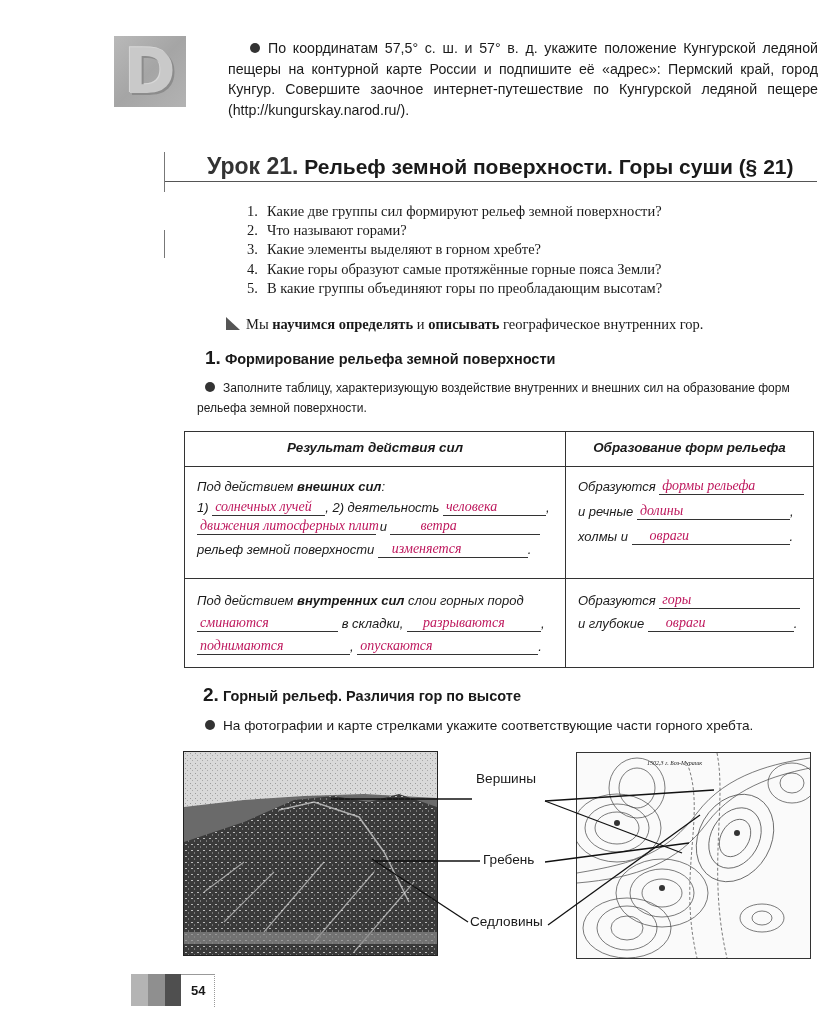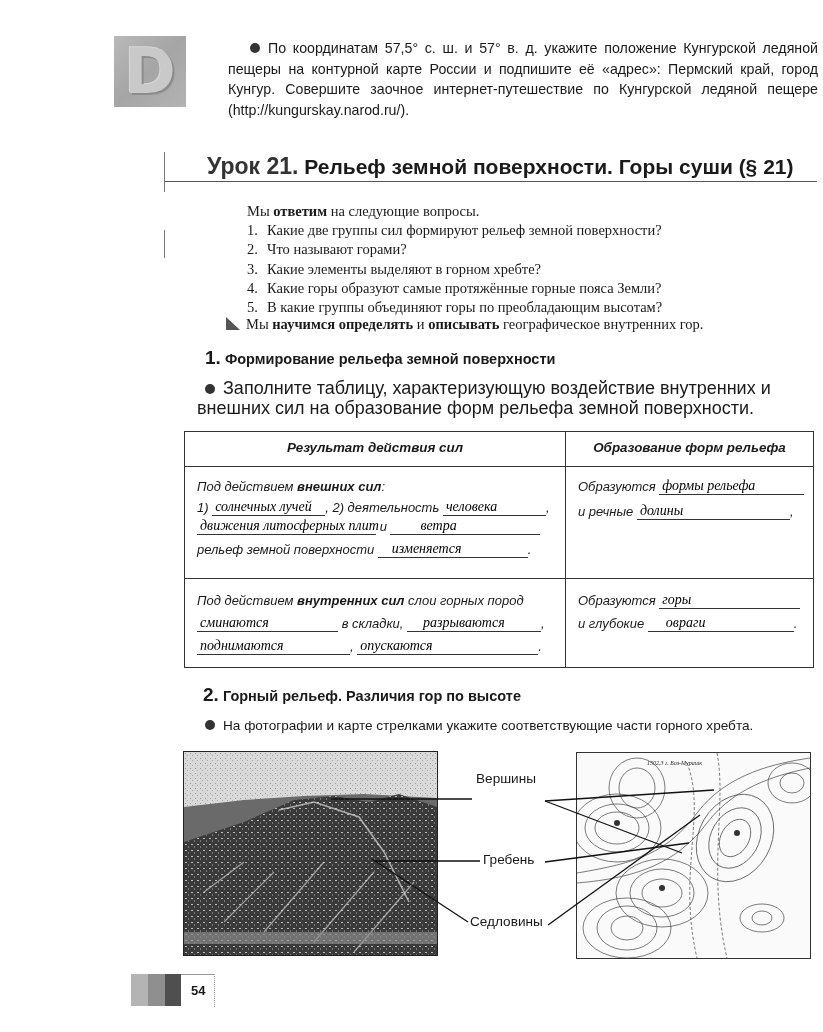--- a/index.html
+++ b/index.html
@@ -37,33 +37,33 @@
   }
   .questions ol { margin: 0; padding: 0; list-style: none; }
   .questions li { white-space: nowrap; }
   .questions .qn { display: inline-block; width: 20px; }
   .learn-line { left: 226px; top: 316px; font-family: "Liberation Serif", serif; font-size: 14.5px; white-space: nowrap; }
   .learn-icon { display: inline-block; width: 0; height: 0; border-left: 14px solid #555; border-top: 13px solid transparent; margin-right: 6px; vertical-align: -1px; }
 
   .sec-heading { font-size: 14.5px; font-weight: bold; white-space: nowrap; }
   .sec-heading .n { font-size: 19px; }
   .sec1 { left: 205px; top: 347px; }
-  .task1 { left: 197px; top: 378px; width: 620px; font-size: 18px; line-height: 20px; }
+  .task1 { left: 197px; top: 378px; width: 620px; font-size: 12px; line-height: 20px; }
 
   
   .forces-table {
     left: 184px; top: 431px; width: 628px; height: 235px; border: 1.3px solid #333; font-style: italic;
   }
   .forces-table .vline { position: absolute; left: 380px; top: 0; bottom: 0; width: 1px; background: #333; }
   .forces-table .hline { position: absolute; left: 0; right: 0; height: 1px; background: #333; }
   .th { position: absolute; top: 8px; font-size: 13.4px; font-weight: bold; text-align: center; }
   .cell { position: absolute; font-size: 13px; line-height: 25px; }
   .fill {
     display: inline-block; border-bottom: 1px solid #333; font-family: "Liberation Serif", serif;
-    font-size: 14px; color: #000000; line-height: 17px; padding-left: 3px; vertical-align: 1px; white-space: nowrap;
+    font-size: 14px; color: #be185d; line-height: 17px; padding-left: 3px; vertical-align: 1px; white-space: nowrap;
   }
 
   .sec2 { left: 203px; top: 684px; }
   .task2 { left: 205px; top: 718px; font-size: 13.6px; white-space: nowrap; }
 
   
   .photo {
     left: 183px; top: 751px; width: 253px; height: 203px; border: 1px solid #222; overflow: hidden;
     background: #2a2a2a;
   }
@@ -95,23 +95,20 @@
 
 <div class="abs margin-mark1"></div>
 <div class="abs margin-mark2"></div>
 <div class="abs lesson-rule"></div>
 <div class="abs lesson-title">
   <span class="num">Урок 21.</span>
   <span>Рельеф земной поверхности. Горы суши (§ 21)</span>
 </div>
 
 <div class="abs questions">
-  <div>
-    <span>Мы </span><b>ответим</b><span> на следующие вопросы.</span>
-  </div>
   <ol>
     <li><span class="qn">1.</span><span>Какие две группы сил формируют рельеф земной поверхности?</span></li>
     <li><span class="qn">2.</span><span>Что называют горами?</span></li>
     <li><span class="qn">3.</span><span>Какие элементы выделяют в горном хребте?</span></li>
     <li><span class="qn">4.</span><span>Какие горы образуют самые протяжённые горные пояса Земли?</span></li>
     <li><span class="qn">5.</span><span>В какие группы объединяют горы по преобладающим высотам?</span></li>
   </ol>
 </div>
 <div class="abs learn-line">
   <span class="learn-icon"></span><span>Мы </span><b>научимся определять</b><span> и </span><b>описывать</b><span> географическое внутренних гор.</span>
@@ -152,20 +149,24 @@
   </div>
 
   <div class="cell" style="left:393px;top:42px;width:230px">
     <div>
       <span>Образуются</span>
       <span class="fill" style="width:142px">формы рельефа</span>
     </div>
     <div>
       <span>и речные</span>
       <span class="fill" style="width:150px">долины</span><span>,</span>
+    </div>
+    <div>
+      <span>холмы и</span>
+      <span class="fill" style="width:158px;padding-left:18px;box-sizing:border-box">овраги</span><span>.</span>
     </div>
   </div>
 
   <div class="cell" style="left:12px;top:156px;width:365px">
     <div><span>Под действием </span><b>внутренних сил</b><span> слои горных пород</span></div>
     <div style="margin-top:-2px">
       <span class="fill" style="width:138px">сминаются</span>
       <span>в складки,</span>
       <span class="fill" style="width:134px;padding-left:16px;box-sizing:border-box">разрываются</span><span>,</span>
     </div>

